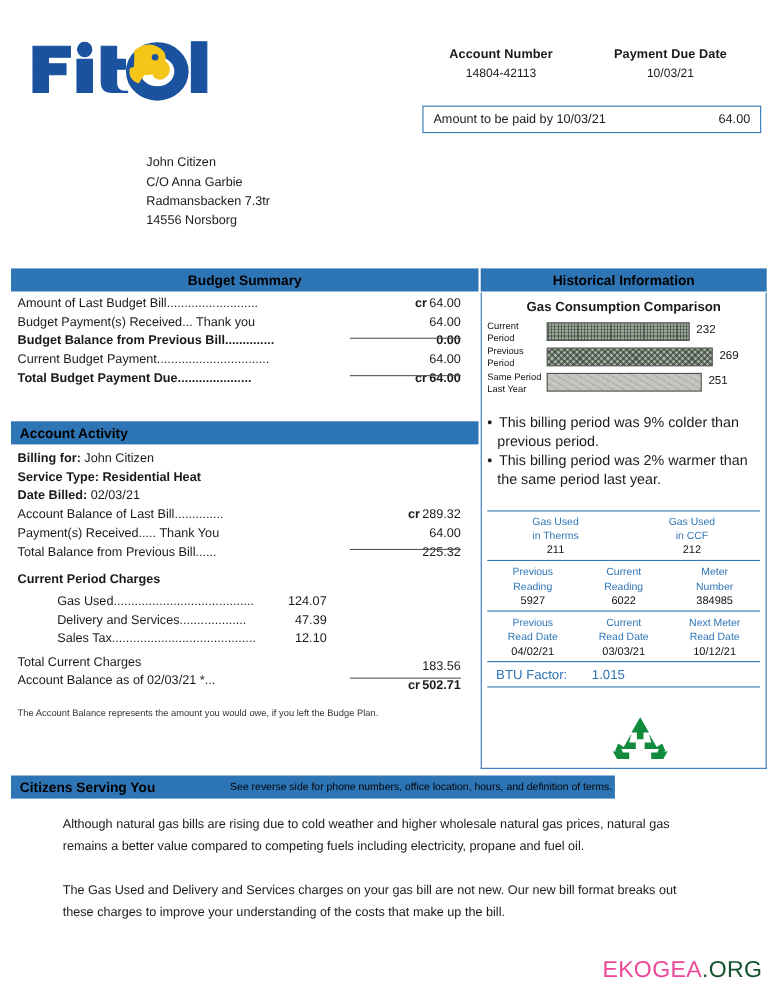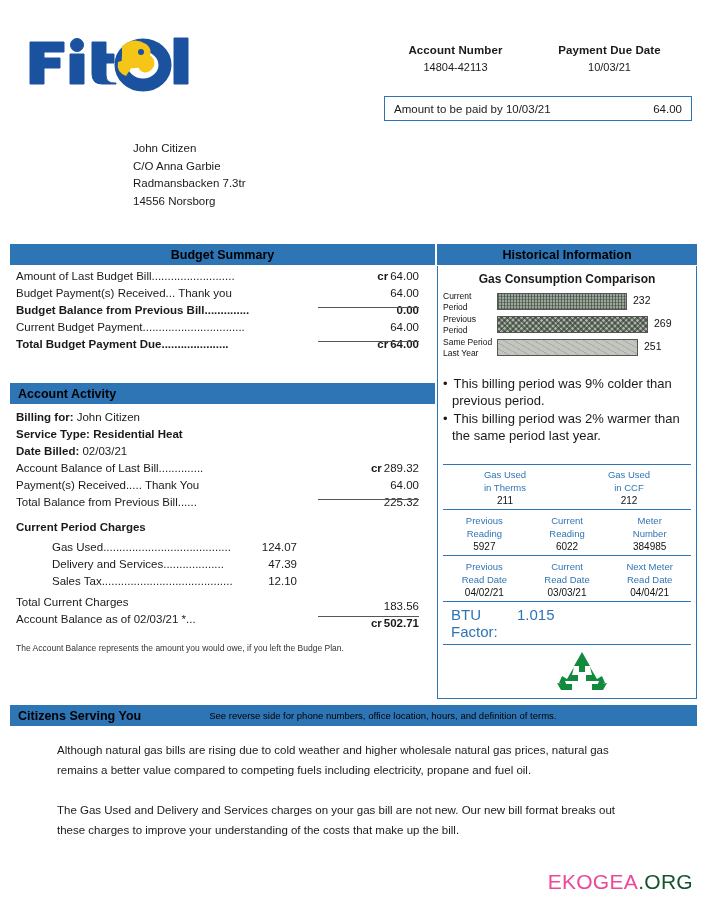--- a/index.html
+++ b/index.html
@@ -35,21 +35,21 @@
   .addr { position: absolute; left: 133px; top: 140px; font-size: 11.5px; line-height: 17.5px; }
 
   
   .band {
     position: absolute; background: #2E75B6; color: #000000;
     font-weight: bold; font-size: 12.5px; display: flex; align-items: center; text-align: center;
   }
   #band-budget   { left: 10px;  top: 244px; width: 425px; height: 21px; justify-content: center; }
   #band-hist     { left: 437px; top: 244px; width: 260px; height: 21px; justify-content: center; }
   #band-activity { left: 10px;  top: 383px; width: 425px; height: 21px; padding-left: 8px; }
-  #band-citizens { left: 10px;  top: 705px; width: 687px; height: 21px; padding-left: 8px; }
+  #band-citizens { left: 10px;  top: 705px; width: 549px; height: 21px; padding-left: 8px; }
   #band-citizens .cz-title { font-weight: bold; font-size: 12.5px; }
   #band-citizens .cz-note  { font-weight: normal; font-size: 9.5px; margin-left: 68px; }
 
   
   .lrow {
     position: absolute; left: 16px; width: 403px; height: 17px;
     font-size: 11.5px; display: flex; align-items: baseline;
   }
   .lrow .lbl { white-space: nowrap; }
   .lrow .val { position: absolute; right: 0; text-align: right; white-space: nowrap; }
@@ -105,21 +105,21 @@
   .bullets { position: absolute; left: 443px; top: 376px; width: 248px; font-size: 13px; line-height: 16.5px; }
   .bullets .bl { margin-bottom: 2px; text-indent: -9px; padding-left: 9px; }
   .bullets .bl span.dot { margin-right: 6px; }
 
   .dtable { position: absolute; left: 443px; top: 464px; width: 248px; }
   .dsep { position: absolute; left: 443px; width: 248px; height: 1px; background: #2E75B6; }
   .dgrid { display: flex; }
   .dcell { flex: 1; text-align: center; padding: 4px 0 3px; }
   .dhead { font-size: 9.5px; color: #2E75B6; line-height: 13px; }
   .dval { font-size: 10px; color: #111; margin-top: 1px; }
-  .btu { display: flex; padding: 4px 0 4px 8px; font-size: 15px; }
+  .btu { display: flex; padding: 4px 0 4px 8px; font-size: 12px; gap: 21px; }
   .btu .bk { color: #2E75B6; width: 66px; }
   .btu .bv { color: #2E75B6; }
 
   .recycle { position: absolute; left: 556px; top: 650px; width: 52px; height: 44px; }
 
   
   .ftext { position: absolute; left: 57px; top: 740px; width: 560px; font-size: 11.5px; line-height: 20px; }
   .ftext p { margin-bottom: 20px; }
 
   .ekogea { position: absolute; right: 14px; top: 870px; font-size: 21px; letter-spacing: .3px; }
@@ -326,21 +326,21 @@
         <div class="dval">04/02/21</div>
       </div>
       <div class="dcell">
         <div class="dhead">Current</div>
         <div class="dhead">Read Date</div>
         <div class="dval">03/03/21</div>
       </div>
       <div class="dcell">
         <div class="dhead">Next Meter</div>
         <div class="dhead">Read Date</div>
-        <div class="dval">04/04/21</div>
+        <div class="dval">10/12/21</div>
       </div>
     </div>
     <div class="dsep" style="left:0; top:0; position:relative; width:248px;"></div>
     <div class="btu">
       <span class="bk">BTU Factor:</span>
       <span class="bv">1.015</span>
     </div>
     <div class="dsep" style="left:0; top:0; position:relative; width:248px;"></div>
   </div>
 

